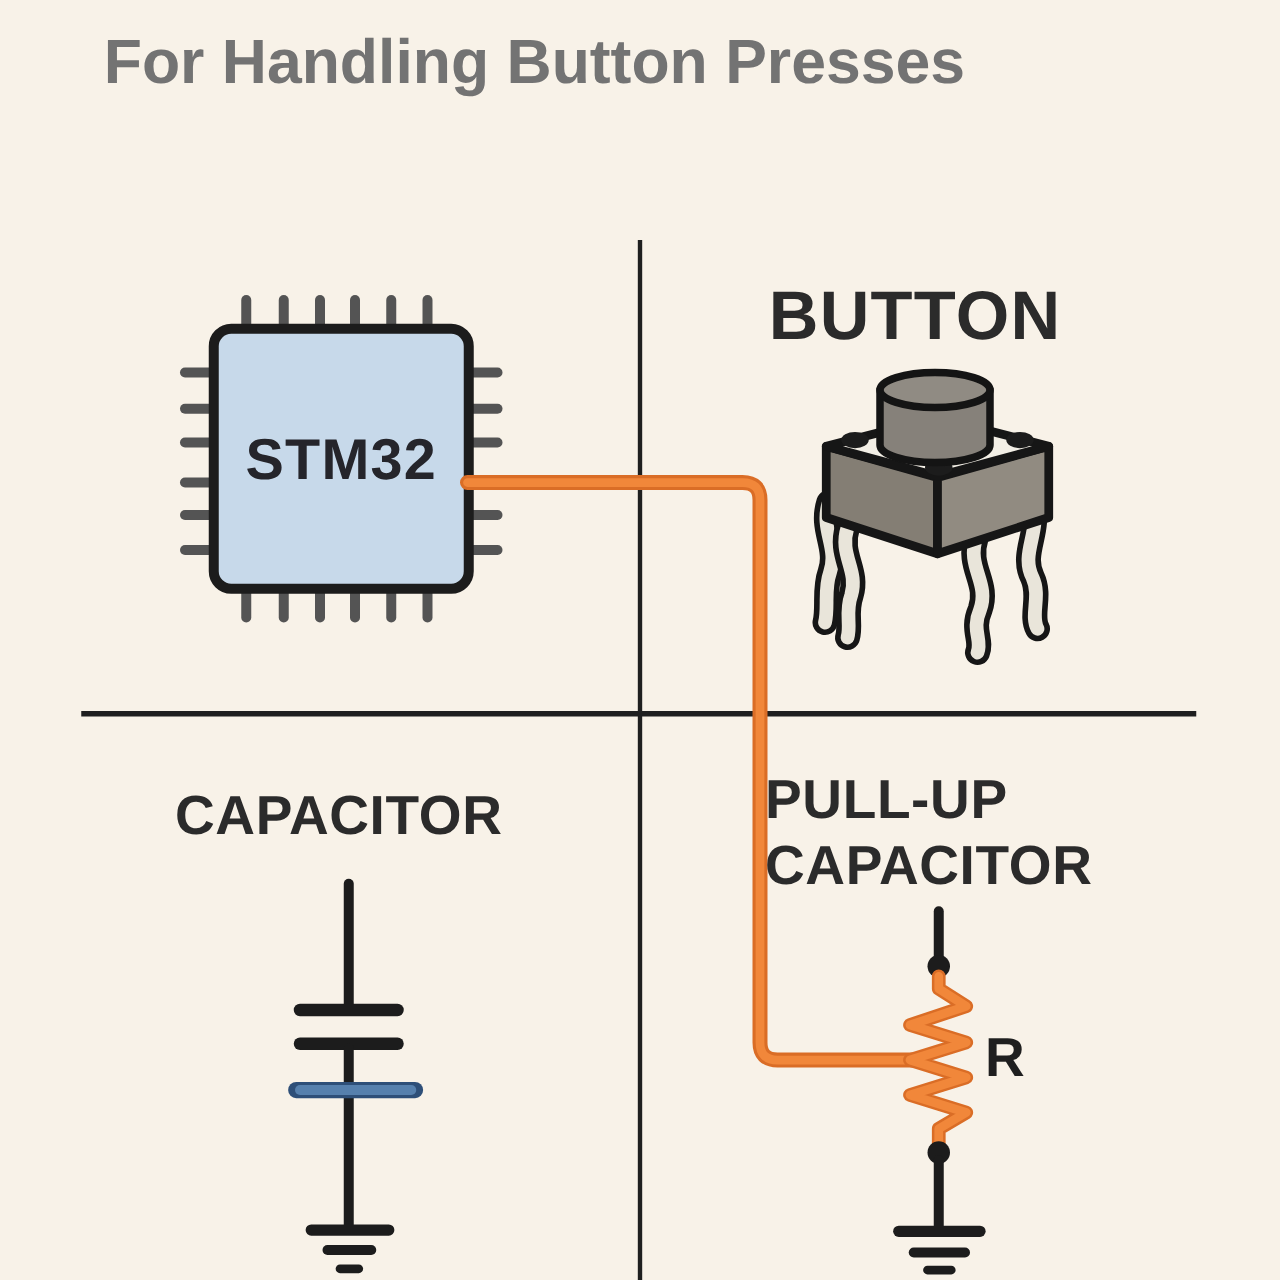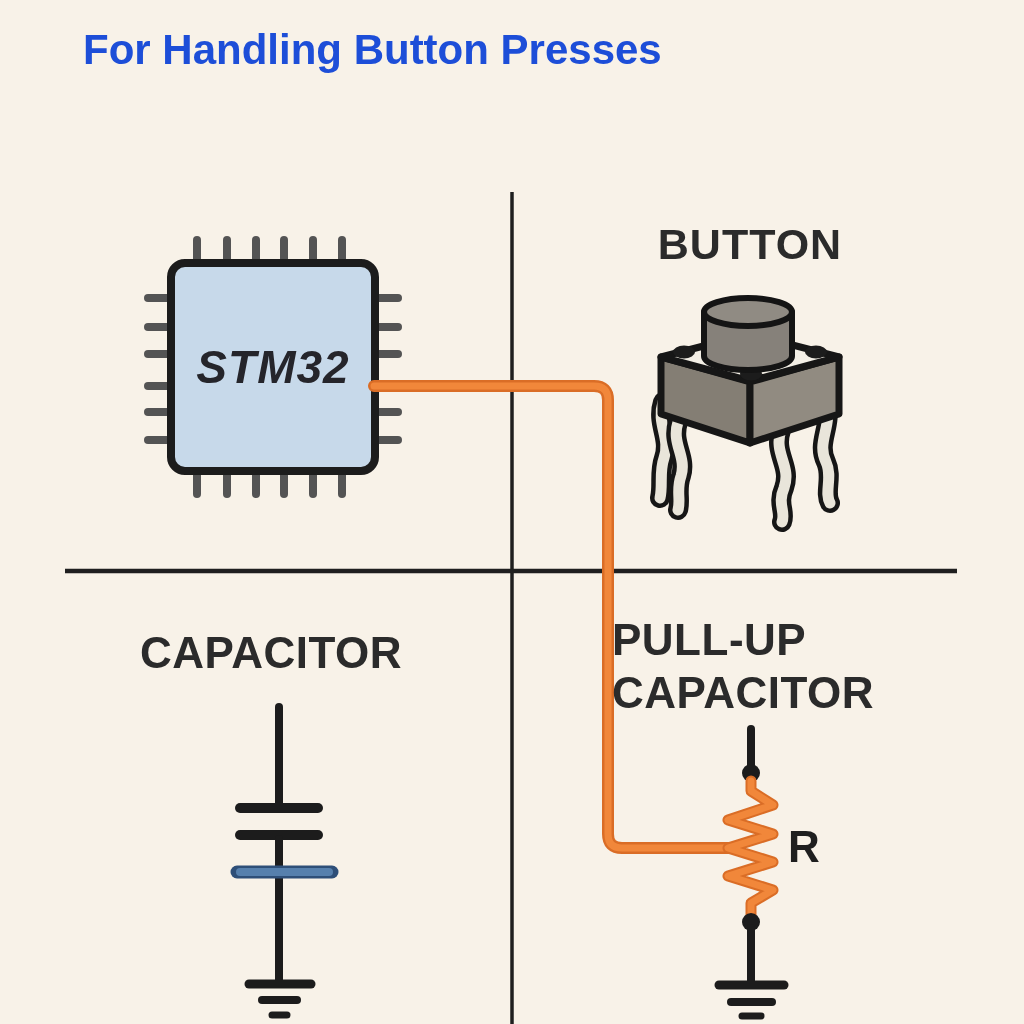--- a/index.html
+++ b/index.html
@@ -6,30 +6,30 @@
   body{
     width:1024px;height:1024px;overflow:hidden;
     background:#f8f2e8;
     font-family:"Liberation Sans", sans-serif;
     position:relative;
   }
   .layer{position:absolute;left:0;top:0;width:1024px;height:1024px;}
   .txt{position:absolute;color:#262626;}
   .title{
     left:83px;top:16px;width:760px;
-    font-size:42px;line-height:67px;font-weight:600;
-    letter-spacing:0px;color:#1d4ed8;
+    font-size:50px;line-height:67px;font-weight:600;
+    letter-spacing:0px;color:#737373;
   }
   .chip-label{
     left:171px;top:340px;width:204px;text-align:center;
-    font-size:46px;font-weight:700;letter-spacing:1px;color:#25252b;font-style:italic;
+    font-size:46px;font-weight:700;letter-spacing:1px;color:#25252b;
   }
   .button-label{
-    left:615px;top:220px;width:270px;text-align:center;
-    font-size:43px;font-weight:600;letter-spacing:1px;color:#2b2b2b;
+    left:615px;top:220px;width:270px;
+    font-size:55px;font-weight:600;letter-spacing:1px;color:#2b2b2b;
   }
   .capacitor-label{
     left:140px;top:628px;width:280px;text-align:left;
     font-size:44px;font-weight:600;letter-spacing:0.5px;color:#2b2b2b;
   }
   .pullup-label{
     left:612px;top:613px;width:280px;
     font-size:44px;line-height:53px;font-weight:600;letter-spacing:0.5px;color:#2b2b2b;
   }
   .r-label{

